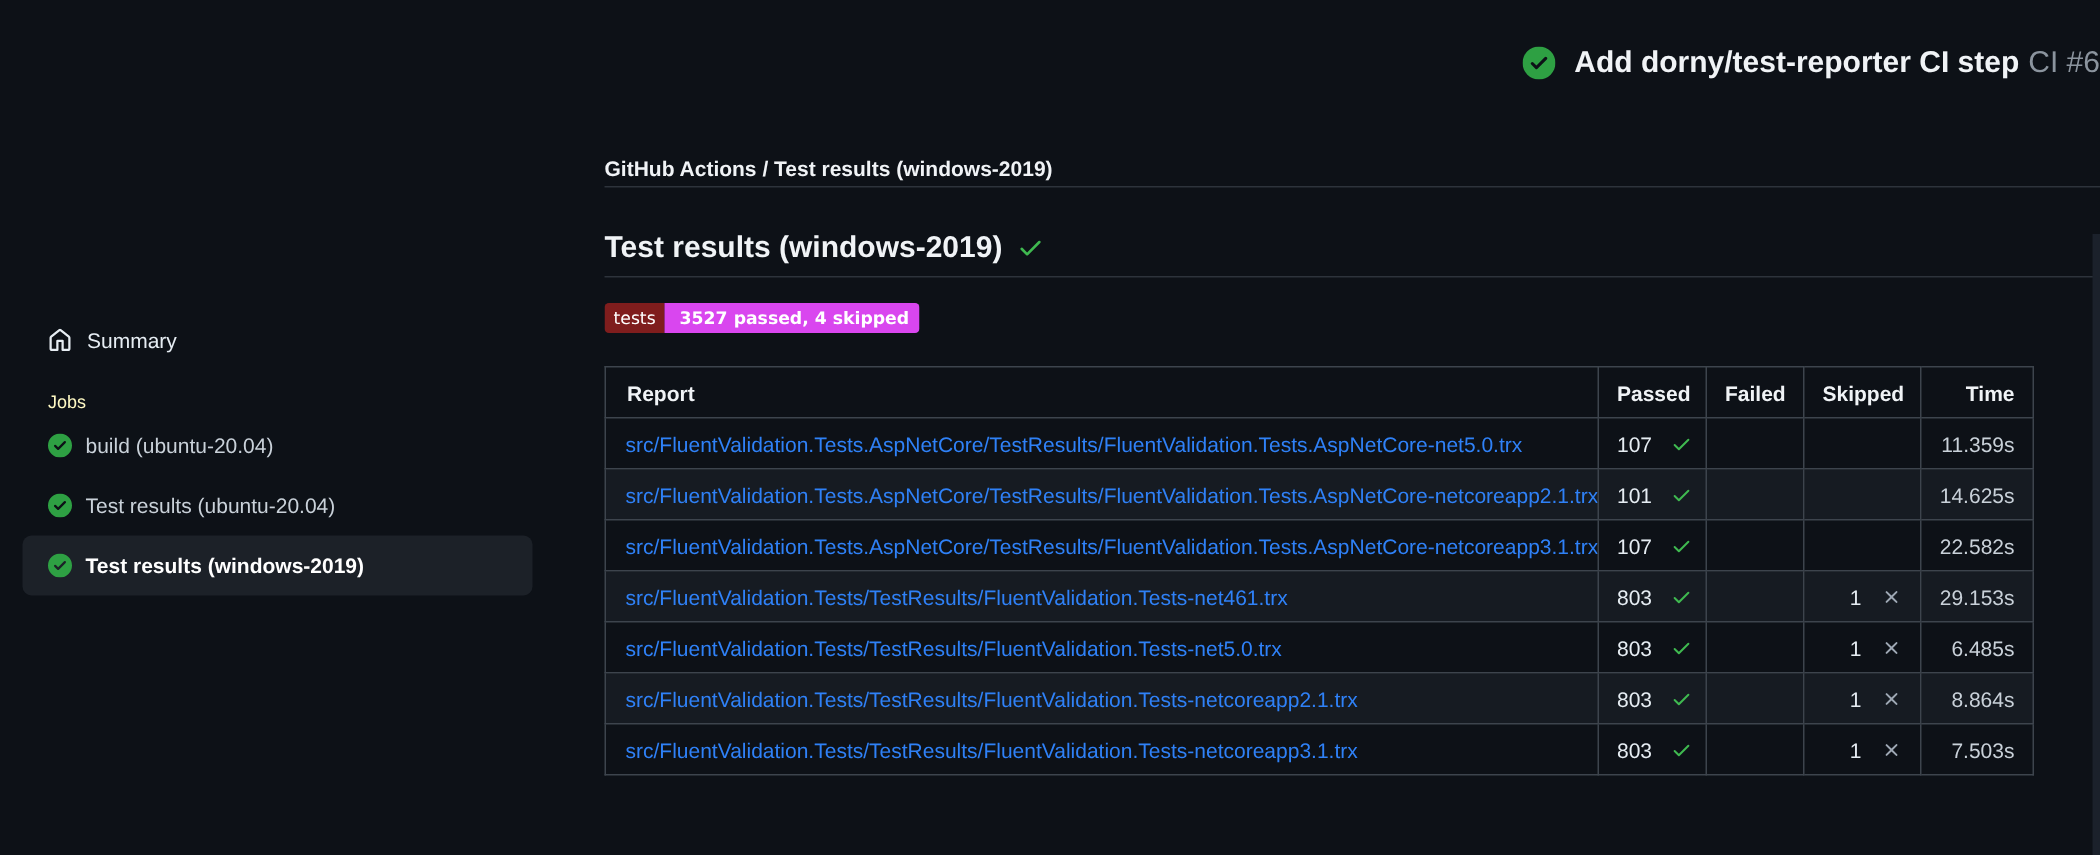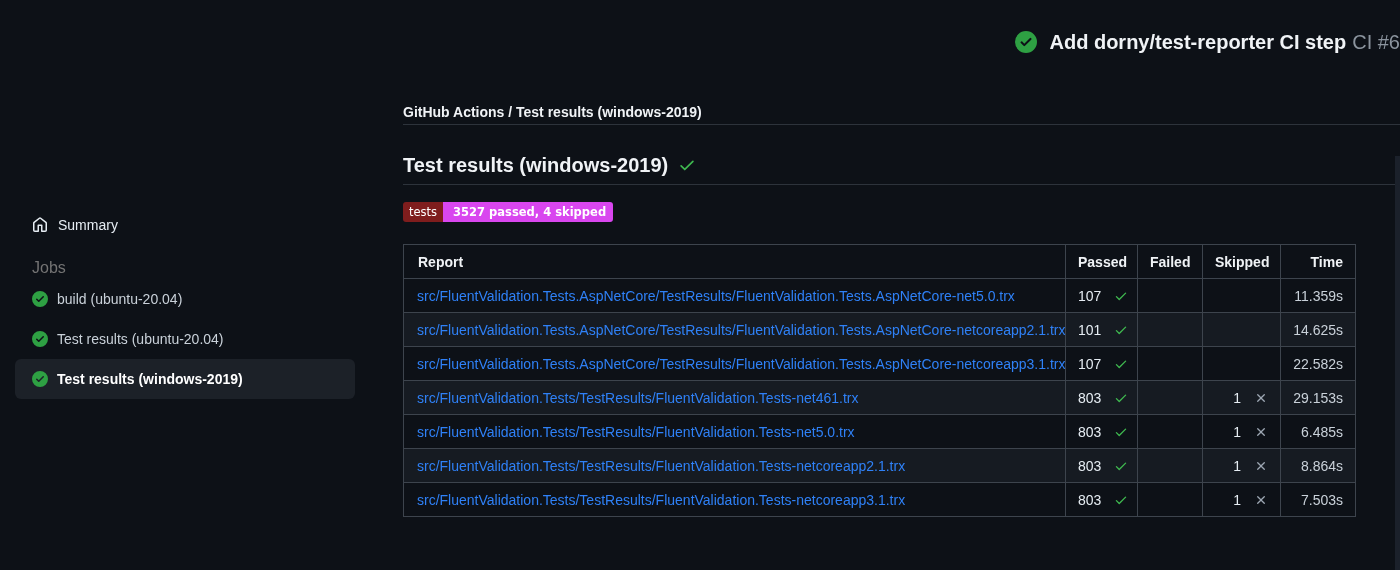--- a/index.html
+++ b/index.html
@@ -29,21 +29,21 @@
   .sidebar { width:355px; flex:0 0 auto; padding-left:15px; }
   .summary-item {
     margin-top:8px; height:32px;
     display:flex; align-items:center; gap:10px;
     padding-left:17px; border-radius:6px;
     font-size:14px; color:#e6edf3; cursor:pointer;
   }
   .summary-item svg { width:16px; height:16px; }
   .jobs-label {
     margin:18px 0 2px 17px;
-    font-size:16px; color:#737373;
+    font-size:12px; color:#fef9c3;
   }
   .jobs-list { list-style:none; }
   .job-item {
     height:40px;
     display:flex; align-items:center; gap:9px;
     padding-left:17px; border-radius:6px;
     font-size:14px; color:#c9d1d9; cursor:pointer;
   }
   .job-item svg { width:16px; height:16px; flex:0 0 auto; }
   .job-item.selected { background:#1c2128; color:#ffffff; font-weight:700; }

